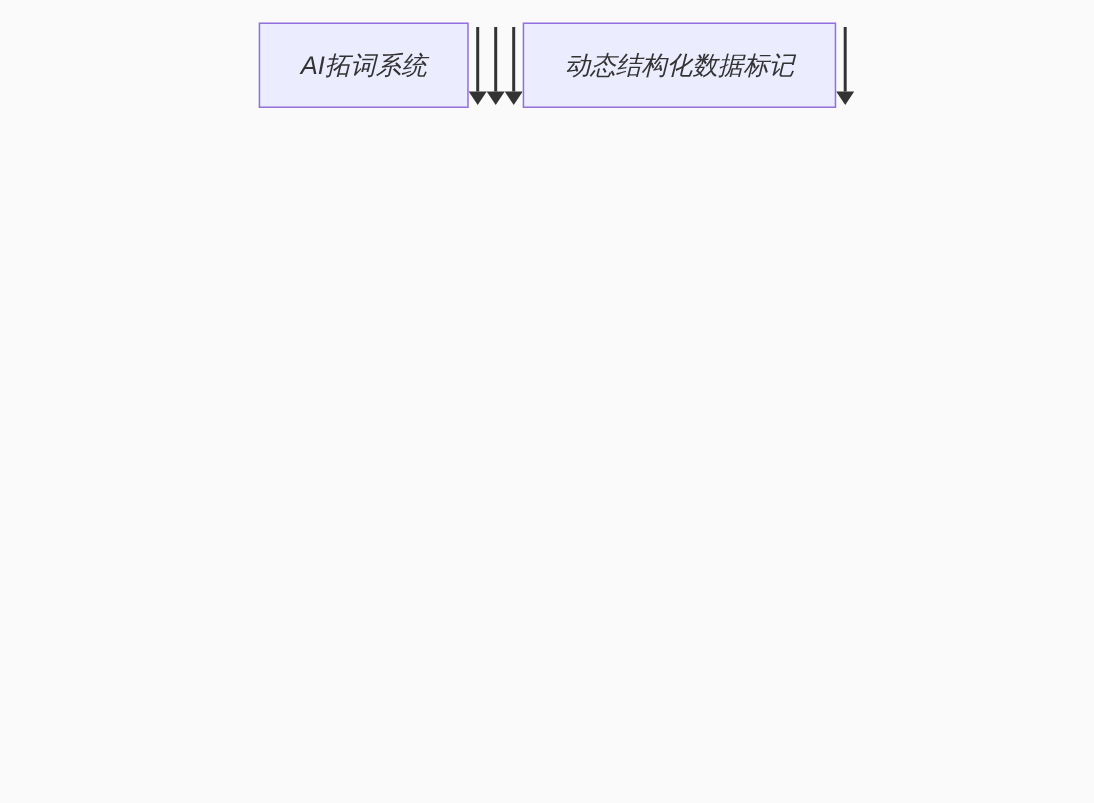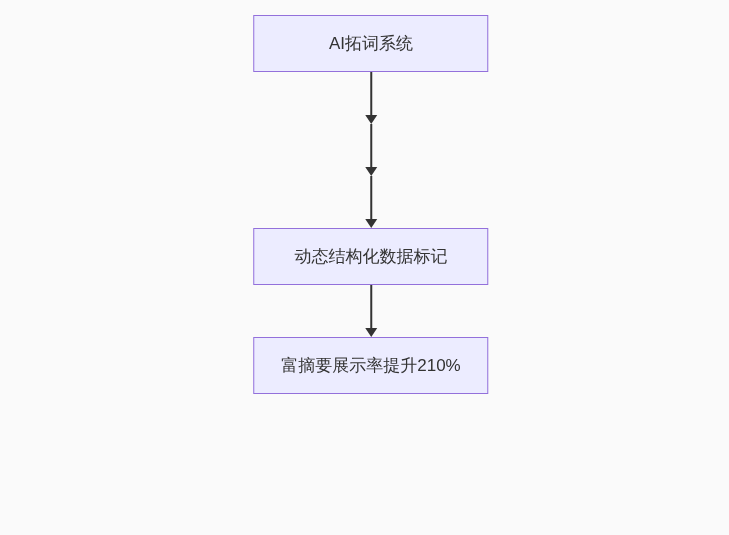--- a/index.html
+++ b/index.html
@@ -19,21 +19,23 @@
     height: 535px;
   }
 
   
   .flow-column {
     position: absolute;
     top: 15px;
     left: 371px;
     transform: translateX(-50%);
     display: flex;
-    flex-direction: column;
+    flex-direction: row;
+    align-items: center;
+    font-style: italic;
   }
 
   .node {
     height: 57px;
     padding: 0 27px;
     display: flex;
     align-items: center;
     justify-content: center;
     background: var(--node-fill, #ECECFF);
     border: 1px solid var(--node-border, #9370DB);
@@ -93,18 +95,15 @@
 
     <div class="node">
       <span>动态结构化数据标记</span>
     </div>
 
     <div class="arrow">
       <div class="arrow-line"></div>
       <div class="arrow-head"></div>
     </div>
 
-    <div class="node">
-      <span>富摘要展示率提升210%</span>
-    </div>
 
   </div>
 </div>
 
 </body></html>

